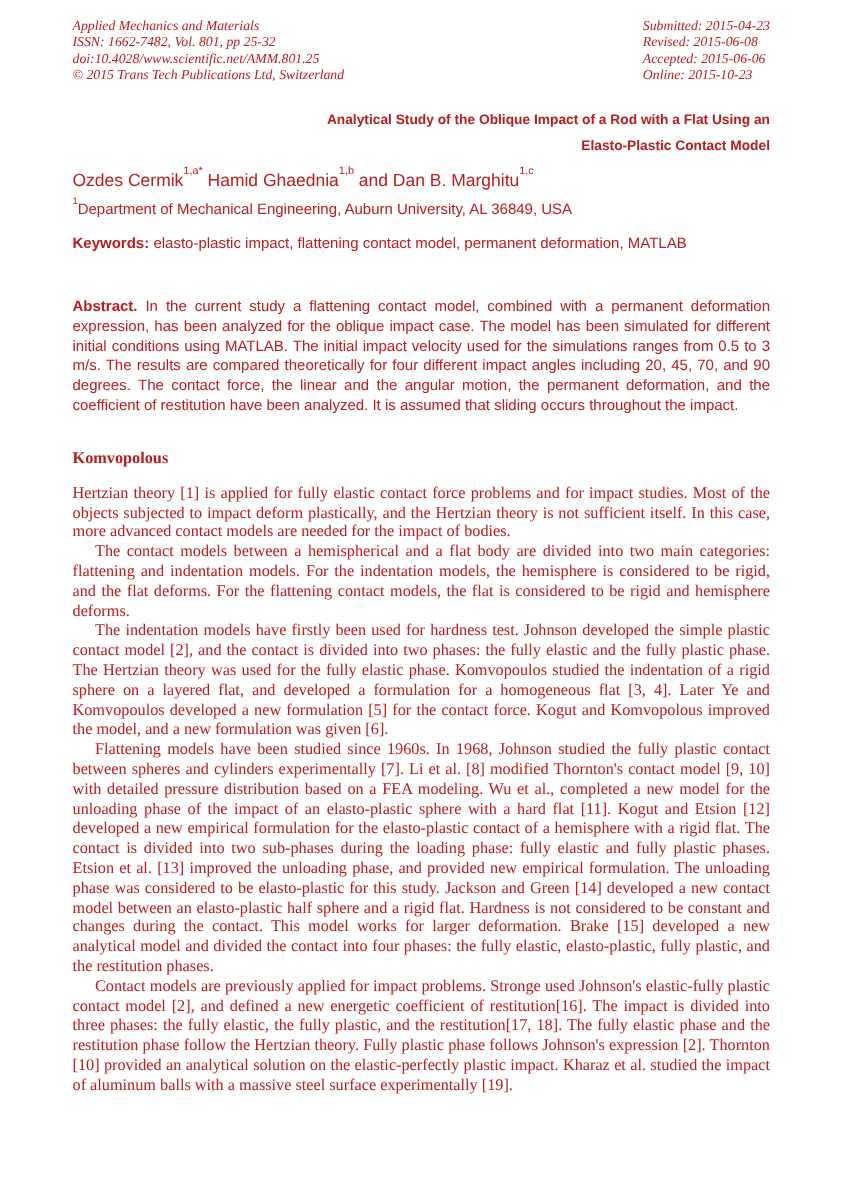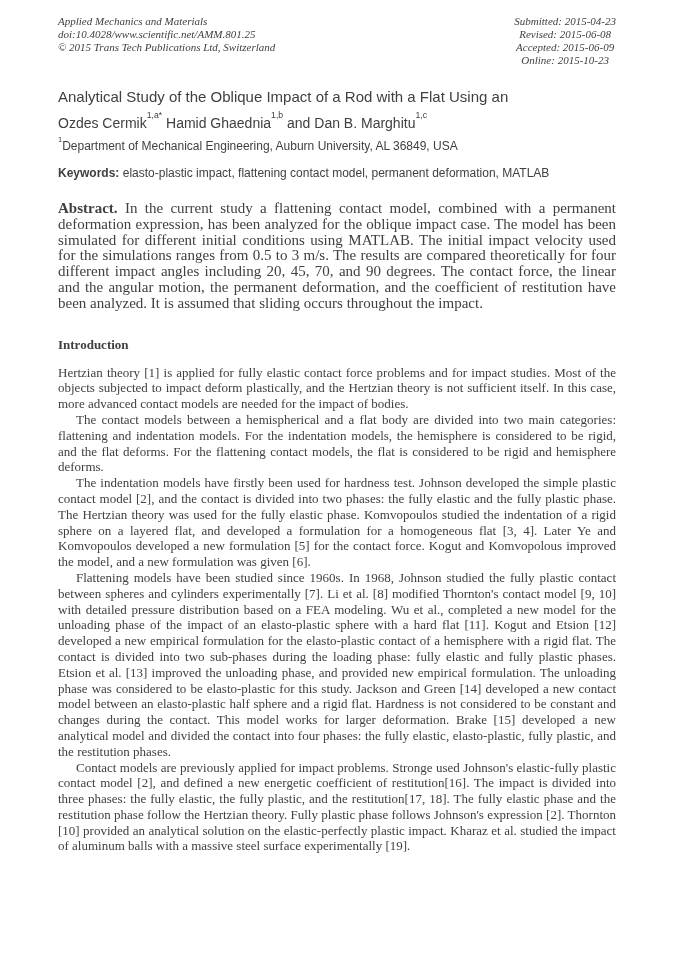--- a/index.html
+++ b/index.html
@@ -2,45 +2,45 @@
 <html><head>
 <meta charset="utf-8">
 <style>
   * { box-sizing: border-box; }
   html, body { margin: 0; padding: 0; background: #ffffff; }
   .page {
     position: relative;
     width: 678px;
     height: 959px;
     background: #ffffff;
-    color: #404040;
+    color: #b91c1c;
     overflow: hidden;
     padding-left: 39px;
   }
   .content {
     position: absolute;
     left: 58px;
     top: 15px;
     width: 558px;
   }
   .header-row {
     display: flex;
     justify-content: space-between;
     font-family: "Liberation Serif", serif;
     font-style: italic;
     font-size: 11px;
     line-height: 13px;
   }
-  .header-right { text-align: center; font-style: italic; }
+  .header-right { text-align: left; font-style: italic; }
   .title {
     font-family: "Liberation Sans", sans-serif;
-    font-weight: normal;
-    font-size: 15px;
+    font-weight: bold;
+    font-size: 11px;
     line-height: 21px;
-    text-align: left;
+    text-align: right;
     margin: 19px 0 0 0;
   }
   .title-line { display: block; }
   .authors {
     font-family: "Liberation Sans", sans-serif;
     font-size: 14px;
     line-height: 20px;
     text-align: left;
     margin: 6px 0 0 0;
   }
@@ -52,25 +52,25 @@
     margin: 6px 0 0 0;
   }
   .keywords {
     font-family: "Liberation Sans", sans-serif;
     font-size: 12px;
     line-height: 15px;
     margin: 12px 0 0 0;
   }
   .bold { font-weight: bold; }
   .abstract {
-    font-family: Liberation Serif, serif;
-    font-size: 15px;
+    font-family: Liberation Sans, sans-serif;
+    font-size: 12px;
     line-height: 15.8px;
     text-align: justify;
-    margin: 20px 0 0 0;
+    margin: 36px 0 0 0;
   }
   .section-heading {
     font-family: "Liberation Serif", serif;
     font-weight: bold;
     font-size: 13px;
     line-height: 17px;
     margin: 24px 0 0 0;
   }
   .body-par {
     font-family: "Liberation Serif", serif;
@@ -90,47 +90,49 @@
 </style>
 </head>
 <body>
 
 <div class="page">
   <div class="content">
 
     <div class="header-row">
       <div class="header-left">
         <div>Applied Mechanics and Materials</div>
+        <div>ISSN: 1662-7482, Vol. 801, pp 25-32</div>
         <div>doi:10.4028/www.scientific.net/AMM.801.25</div>
         <div>© 2015 Trans Tech Publications Ltd, Switzerland</div>
       </div>
       <div class="header-right">
         <div>Submitted: 2015-04-23</div>
         <div>Revised: 2015-06-08</div>
-        <div>Accepted: 2015-06-09</div>
+        <div>Accepted: 2015-06-06</div>
         <div>Online: 2015-10-23</div>
       </div>
     </div>
 
     <h1 class="title">
         <span class="title-line">Analytical Study of the Oblique Impact of a Rod with a Flat Using an</span>
+        <span class="title-line">Elasto-Plastic Contact Model</span>
       </h1>
 
     <p class="authors"><span>Ozdes Cermik</span><sup class="sup">1,a*</sup><span> </span><span>Hamid Ghaednia</span><sup class="sup">1,b</sup><span> and </span><span>Dan B. Marghitu</span><sup class="sup">1,c</sup></p>
 
     <p class="affil"><sup class="sup">1</sup><span>Department of Mechanical Engineering, Auburn University, AL 36849, USA</span></p>
 
 
     <p class="keywords"><span class="bold">Keywords:</span>
       <span>elasto-plastic impact, flattening contact model, permanent deformation, MATLAB</span></p>
 
     <p class="abstract"><span class="bold">Abstract.</span>
       <span>In the current study a flattening contact model, combined with a permanent deformation expression, has been analyzed for the oblique impact case. The model has been simulated for different initial conditions using MATLAB. The initial impact velocity used for the simulations ranges from 0.5 to 3 m/s. The results are compared theoretically for four different impact angles including 20, 45, 70, and 90 degrees. The contact force, the linear and the angular motion, the permanent deformation, and the coefficient of restitution have been analyzed. It is assumed that sliding occurs throughout the impact.</span></p>
 
-    <h2 class="section-heading">Introduction</h2>
+    <h2 class="section-heading">Komvopolous</h2>
 
     <p class="body-par first">Hertzian theory [1] is applied for fully elastic contact force problems and for impact studies. Most of the objects subjected to impact deform plastically, and the Hertzian theory is not sufficient itself. In this case, more advanced contact models are needed for the impact of bodies.</p>
     <p class="body-par indent">The contact models between a hemispherical and a flat body are divided into two main categories: flattening and indentation models. For the indentation models, the hemisphere is considered to be rigid, and the flat deforms. For the flattening contact models, the flat is considered to be rigid and hemisphere deforms.</p>
     <p class="body-par indent">The indentation models have firstly been used for hardness test. Johnson developed the simple plastic contact model [2], and the contact is divided into two phases: the fully elastic and the fully plastic phase. The Hertzian theory was used for the fully elastic phase. Komvopoulos studied the indentation of a rigid sphere on a layered flat, and developed a formulation for a homogeneous flat [3, 4]. Later Ye and Komvopoulos developed a new formulation [5] for the contact force. Kogut and Komvopolous improved the model, and a new formulation was given [6].</p>
     <p class="body-par indent">Flattening models have been studied since 1960s. In 1968, Johnson studied the fully plastic contact between spheres and cylinders experimentally [7]. Li et al. [8] modified Thornton's contact model [9, 10] with detailed pressure distribution based on a FEA modeling. Wu et al., completed a new model for the unloading phase of the impact of an elasto-plastic sphere with a hard flat [11]. Kogut and Etsion [12] developed a new empirical formulation for the elasto-plastic contact of a hemisphere with a rigid flat. The contact is divided into two sub-phases during the loading phase: fully elastic and fully plastic phases. Etsion et al. [13] improved the unloading phase, and provided new empirical formulation. The unloading phase was considered to be elasto-plastic for this study. Jackson and Green [14] developed a new contact model between an elasto-plastic half sphere and a rigid flat. Hardness is not considered to be constant and changes during the contact. This model works for larger deformation. Brake [15] developed a new analytical model and divided the contact into four phases: the fully elastic, elasto-plastic, fully plastic, and the restitution phases.</p>
     <p class="body-par indent">Contact models are previously applied for impact problems. Stronge used Johnson's elastic-fully plastic contact model [2], and defined a new energetic coefficient of restitution[16]. The impact is divided into three phases: the fully elastic, the fully plastic, and the restitution[17, 18]. The fully elastic phase and the restitution phase follow the Hertzian theory. Fully plastic phase follows Johnson's expression [2]. Thornton [10] provided an analytical solution on the elastic-perfectly plastic impact. Kharaz et al. studied the impact of aluminum balls with a massive steel surface experimentally [19].</p>
 
   </div>
 </div>
 

